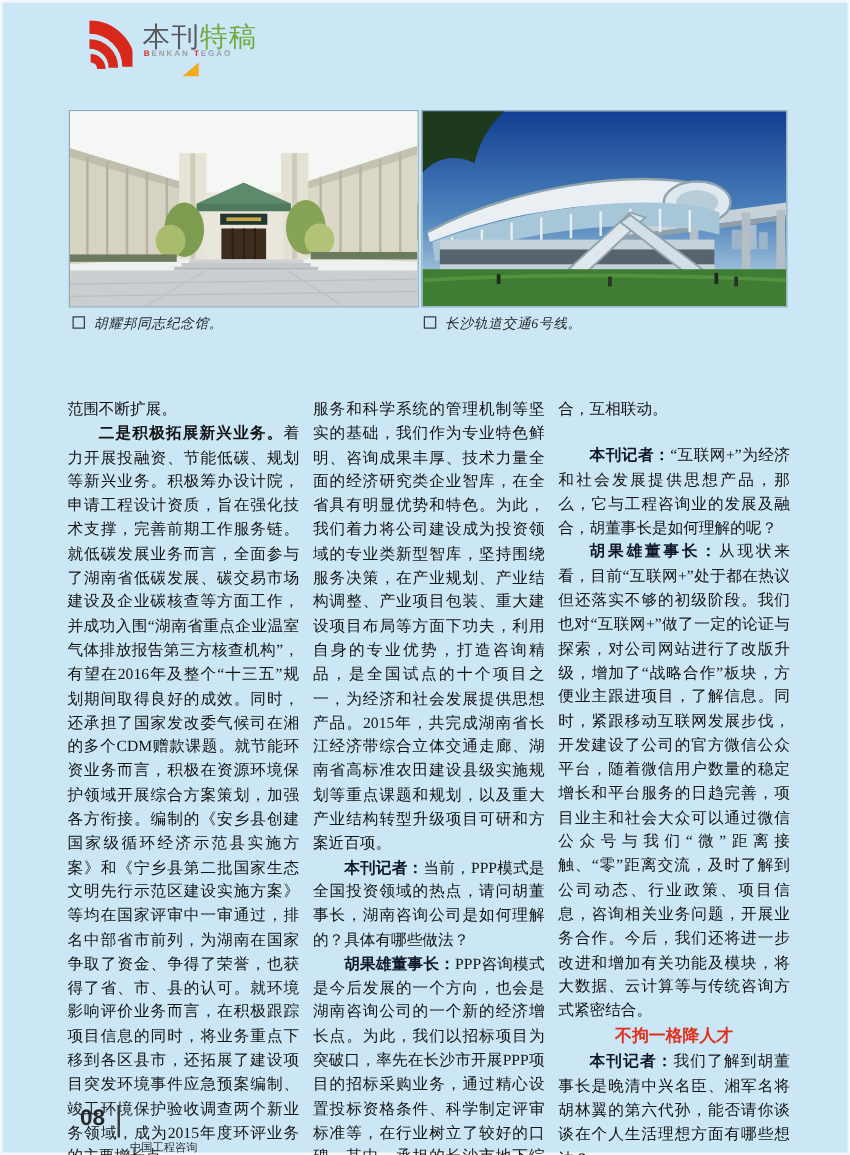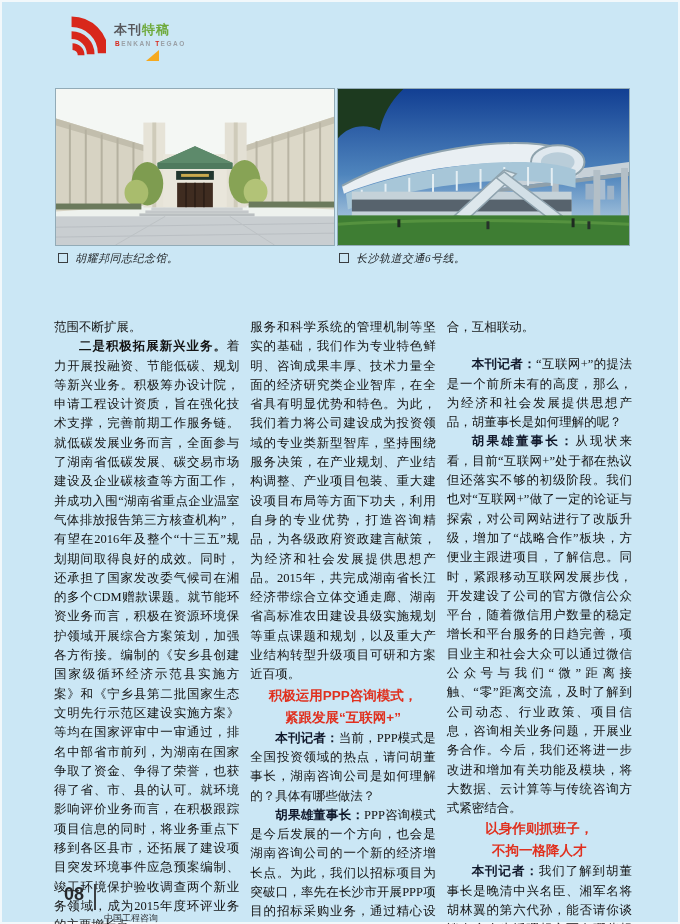--- a/index.html
+++ b/index.html
@@ -4,21 +4,21 @@
 <style>
   html,body{margin:0;padding:0;}
   body{width:680px;height:924px;font-family:"Liberation Serif","DejaVu Serif",serif;}
   .page{position:relative;width:680px;height:924px;background:#cbe7f5;overflow:hidden;
         box-shadow:inset 0 0 0 2px #f2f8fb;}
 
   
   .logo{position:absolute;left:62px;top:13px;width:190px;height:52px;}
   .logo-arcs{position:absolute;left:0;top:2px;width:44px;height:46px;}
   .logo-zh{position:absolute;left:52px;top:8px;font-family:"Liberation Sans","DejaVu Sans",sans-serif;
-           font-weight:bold;font-size:13px;letter-spacing:1px;line-height:18px;}
+           font-weight:normal;font-size:22px;letter-spacing:1px;line-height:18px;}
   .logo-zh .c1{color:#57585c;}
   .logo-zh .c2{color:#6faa3d;}
   .logo-en{position:absolute;left:53px;top:27px;font-family:"Liberation Sans","DejaVu Sans",sans-serif;
            font-size:6.5px;letter-spacing:1.5px;color:#9aa0a6;font-weight:bold;}
   .logo-en .red{color:#d8271b;}
   .logo-fold{position:absolute;left:84px;top:37px;width:0;height:0;
              border-left:13px solid transparent;border-bottom:11px solid #f5a91f;}
 
   
   .photo{position:absolute;top:88px;height:158px;border:1px solid rgba(40,60,70,.35);box-sizing:border-box;}
@@ -147,35 +147,30 @@
 
   <div class="content">
 
     <div class="col">
       <p>范围不断扩展。</p>
       <p class="ind"><span class="lead">二是积极拓展新兴业务。</span><span>着力开展投融资、节能低碳、规划等新兴业务。积极筹办设计院，申请工程设计资质，旨在强化技术支撑，完善前期工作服务链。就低碳发展业务而言，全面参与了湖南省低碳发展、碳交易市场建设及企业碳核查等方面工作，并成功入围“湖南省重点企业温室气体排放报告第三方核查机构”，有望在2016年及整个“十三五”规划期间取得良好的成效。同时，还承担了国家发改委气候司在湘的多个CDM赠款课题。就节能环资业务而言，积极在资源环境保护领域开展综合方案策划，加强各方衔接。编制的《安乡县创建国家级循环经济示范县实施方案》和《宁乡县第二批国家生态文明先行示范区建设实施方案》等均在国家评审中一审通过，排名中部省市前列，为湖南在国家争取了资金、争得了荣誉，也获得了省、市、县的认可。就环境影响评价业务而言，在积极跟踪项目信息的同时，将业务重点下移到各区县市，还拓展了建设项目突发环境事件应急预案编制、竣工环境保护验收调查两个新业务领域，成为2015年度环评业务的主要增长点。</span></p>
       <p class="ind"><span class="lead">其他有关部门也积极配。</span><span>党的十八大以来，习近平总书记就建设中国特色新型智库提出了一系列新思想、新观点和新要求。党的十八届三中全会通过的《中共中央关于全面深化改革若干重大问题的决定》明确提出，加强中国特色新型智库建设，建立健全决策咨询制度。这为我们转型发展带来了新的机遇。同时，我们也具备综合性的行业资质、高素质的人才队伍、高质量的咨询成果、全产业链的业务</span></p>
     </div>
 
     <div class="col">
-      <p>服务和科学系统的管理机制等坚实的基础，我们作为专业特色鲜明、咨询成果丰厚、技术力量全面的经济研究类企业智库，在全省具有明显优势和特色。为此，我们着力将公司建设成为投资领域的专业类新型智库，坚持围绕服务决策，在产业规划、产业结构调整、产业项目包装、重大建设项目布局等方面下功夫，利用自身的专业优势，打造咨询精品，为各级政府资政建言献策，为经济和社会发展提供思想产品。2015年，共完成湖南省长江经济带综合立体交通走廊、湖南省高标准农田建设县级实施规划等重点课题和规划，以及重大产业结构转型升级项目可研和方案近百项。</p>
-      <p class="hd">
-          <span style="display:block">积极运用PPP咨询模式，</span>
-          <span style="display:block">紧跟发展“互联网+”</span>
-        </p>
+      <p>服务和科学系统的管理机制等坚实的基础，我们作为专业特色鲜明、咨询成果丰厚、技术力量全面的经济研究类企业智库，在全省具有明显优势和特色。为此，我们着力将公司建设成为投资领域的专业类新型智库，坚持围绕服务决策，在产业规划、产业结构调整、产业项目包装、重大建设项目布局等方面下功夫，利用自身的专业优势，打造咨询精品，是全国试点的十个项目之一，为经济和社会发展提供思想产品。2015年，共完成湖南省长江经济带综合立体交通走廊、湖南省高标准农田建设县级实施规划等重点课题和规划，以及重大产业结构转型升级项目可研和方案近百项。</p>
       <p class="ind"><span class="spk">本刊记者：</span><span>当前，PPP模式是全国投资领域的热点，请问胡董事长，湖南咨询公司是如何理解的？具体有哪些做法？</span></p>
       <p class="ind"><span class="spk">胡果雄董事长：</span><span>PPP咨询模式是今后发展的一个方向，也会是湖南咨询公司的一个新的经济增长点。为此，我们以招标项目为突破口，率先在长沙市开展PPP项目的招标采购业务，通过精心设置投标资格条件、科学制定评审标准等，在行业树立了较好的口碑。其中，承担的长沙市地下综合管廊试点建设PPP项目，是全国试点的十个项目之一，相关工作得到了长沙市政府的高度认可，为开展PPP项目的咨询服务积累了经验。同时，我们还成立了PPP项目咨询处，专门负责开展这方面业务，其他有关部门也积极配</span></p>
     </div>
 
     <div class="col">
       <p class="gap-after">合，互相联动。</p>
-      <p class="ind"><span class="spk">本刊记者：</span><span>“互联网+”的提法是一个前所未有的高度，那么，为经济和社会发展提供思想产品，胡董事长是如何理解的呢？</span></p>
+      <p class="ind"><span class="spk">本刊记者：</span><span>“互联网+”为经济和社会发展提供思想产品，那么，它与工程咨询业的发展及融合，胡董事长是如何理解的呢？</span></p>
       <p class="ind"><span class="spk">胡果雄董事长：</span><span>从现状来看，目前“互联网+”处于都在热议但还落实不够的初级阶段。我们也对“互联网+”做了一定的论证与探索，对公司网站进行了改版升级，增加了“战略合作”板块，方便业主跟进项目，了解信息。同时，紧跟移动互联网发展步伐，开发建设了公司的官方微信公众平台，随着微信用户数量的稳定增长和平台服务的日趋完善，项目业主和社会大众可以通过微信公众号与我们“微”距离接触、“零”距离交流，及时了解到公司动态、行业政策、项目信息，咨询相关业务问题，开展业务合作。今后，我们还将进一步改进和增加有关功能及模块，将大数据、云计算等与传统咨询方式紧密结合。</span></p>
       <p class="hd">
-          <span style="display:block">以身作则抓班子，</span>
           <span style="display:block">不拘一格降人才</span>
         </p>
       <p class="ind"><span class="spk">本刊记者：</span><span>我们了解到胡董事长是晚清中兴名臣、湘军名将胡林翼的第六代孙，能否请你谈谈在个人生活理想方面有哪些想法？</span></p>
       <p class="ind"></p>
     </div>
 
   </div>
 
   <div class="footer">
     <span class="pg-num">08</span>

